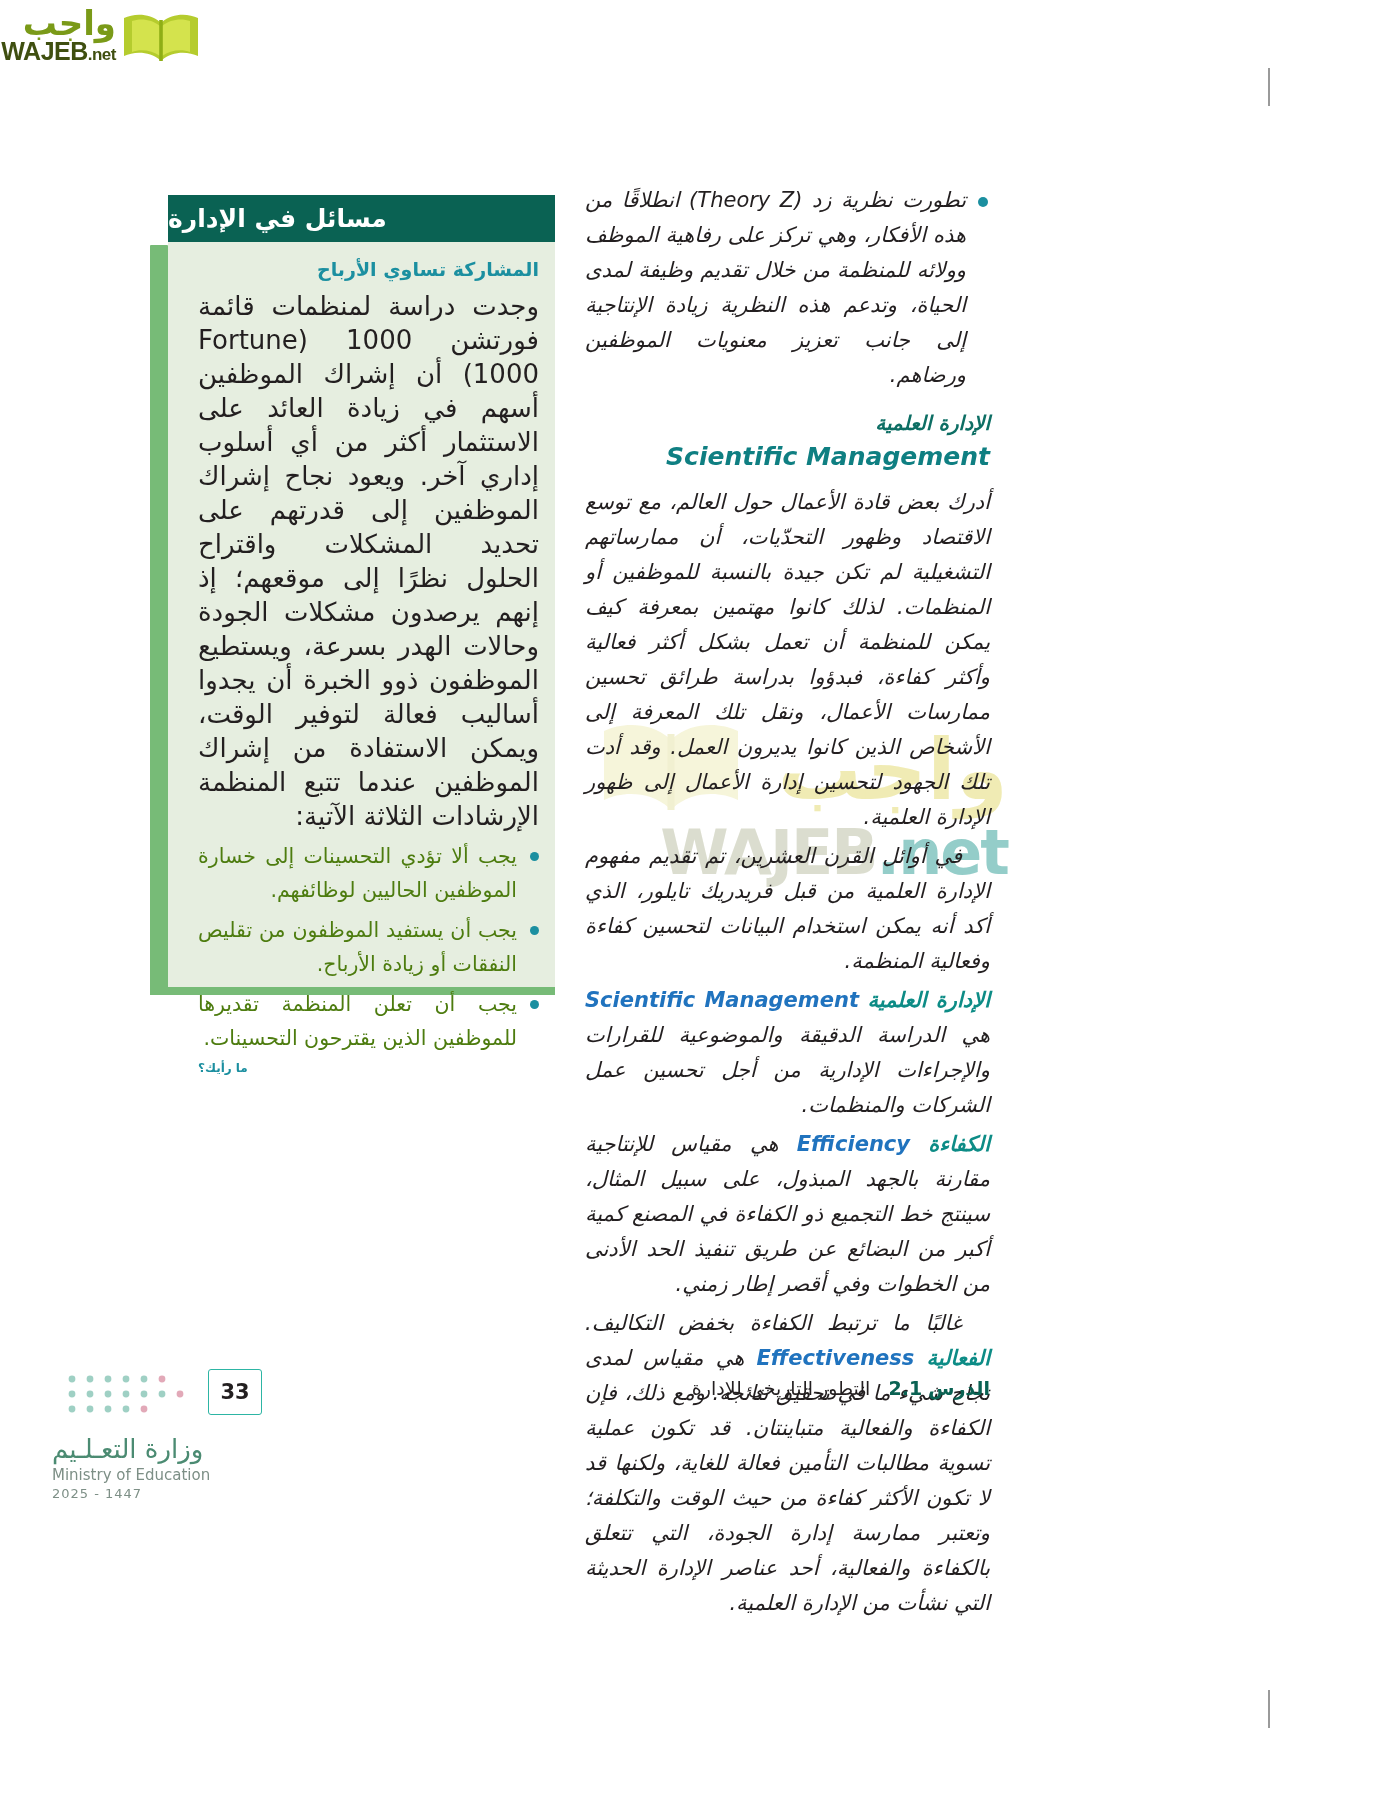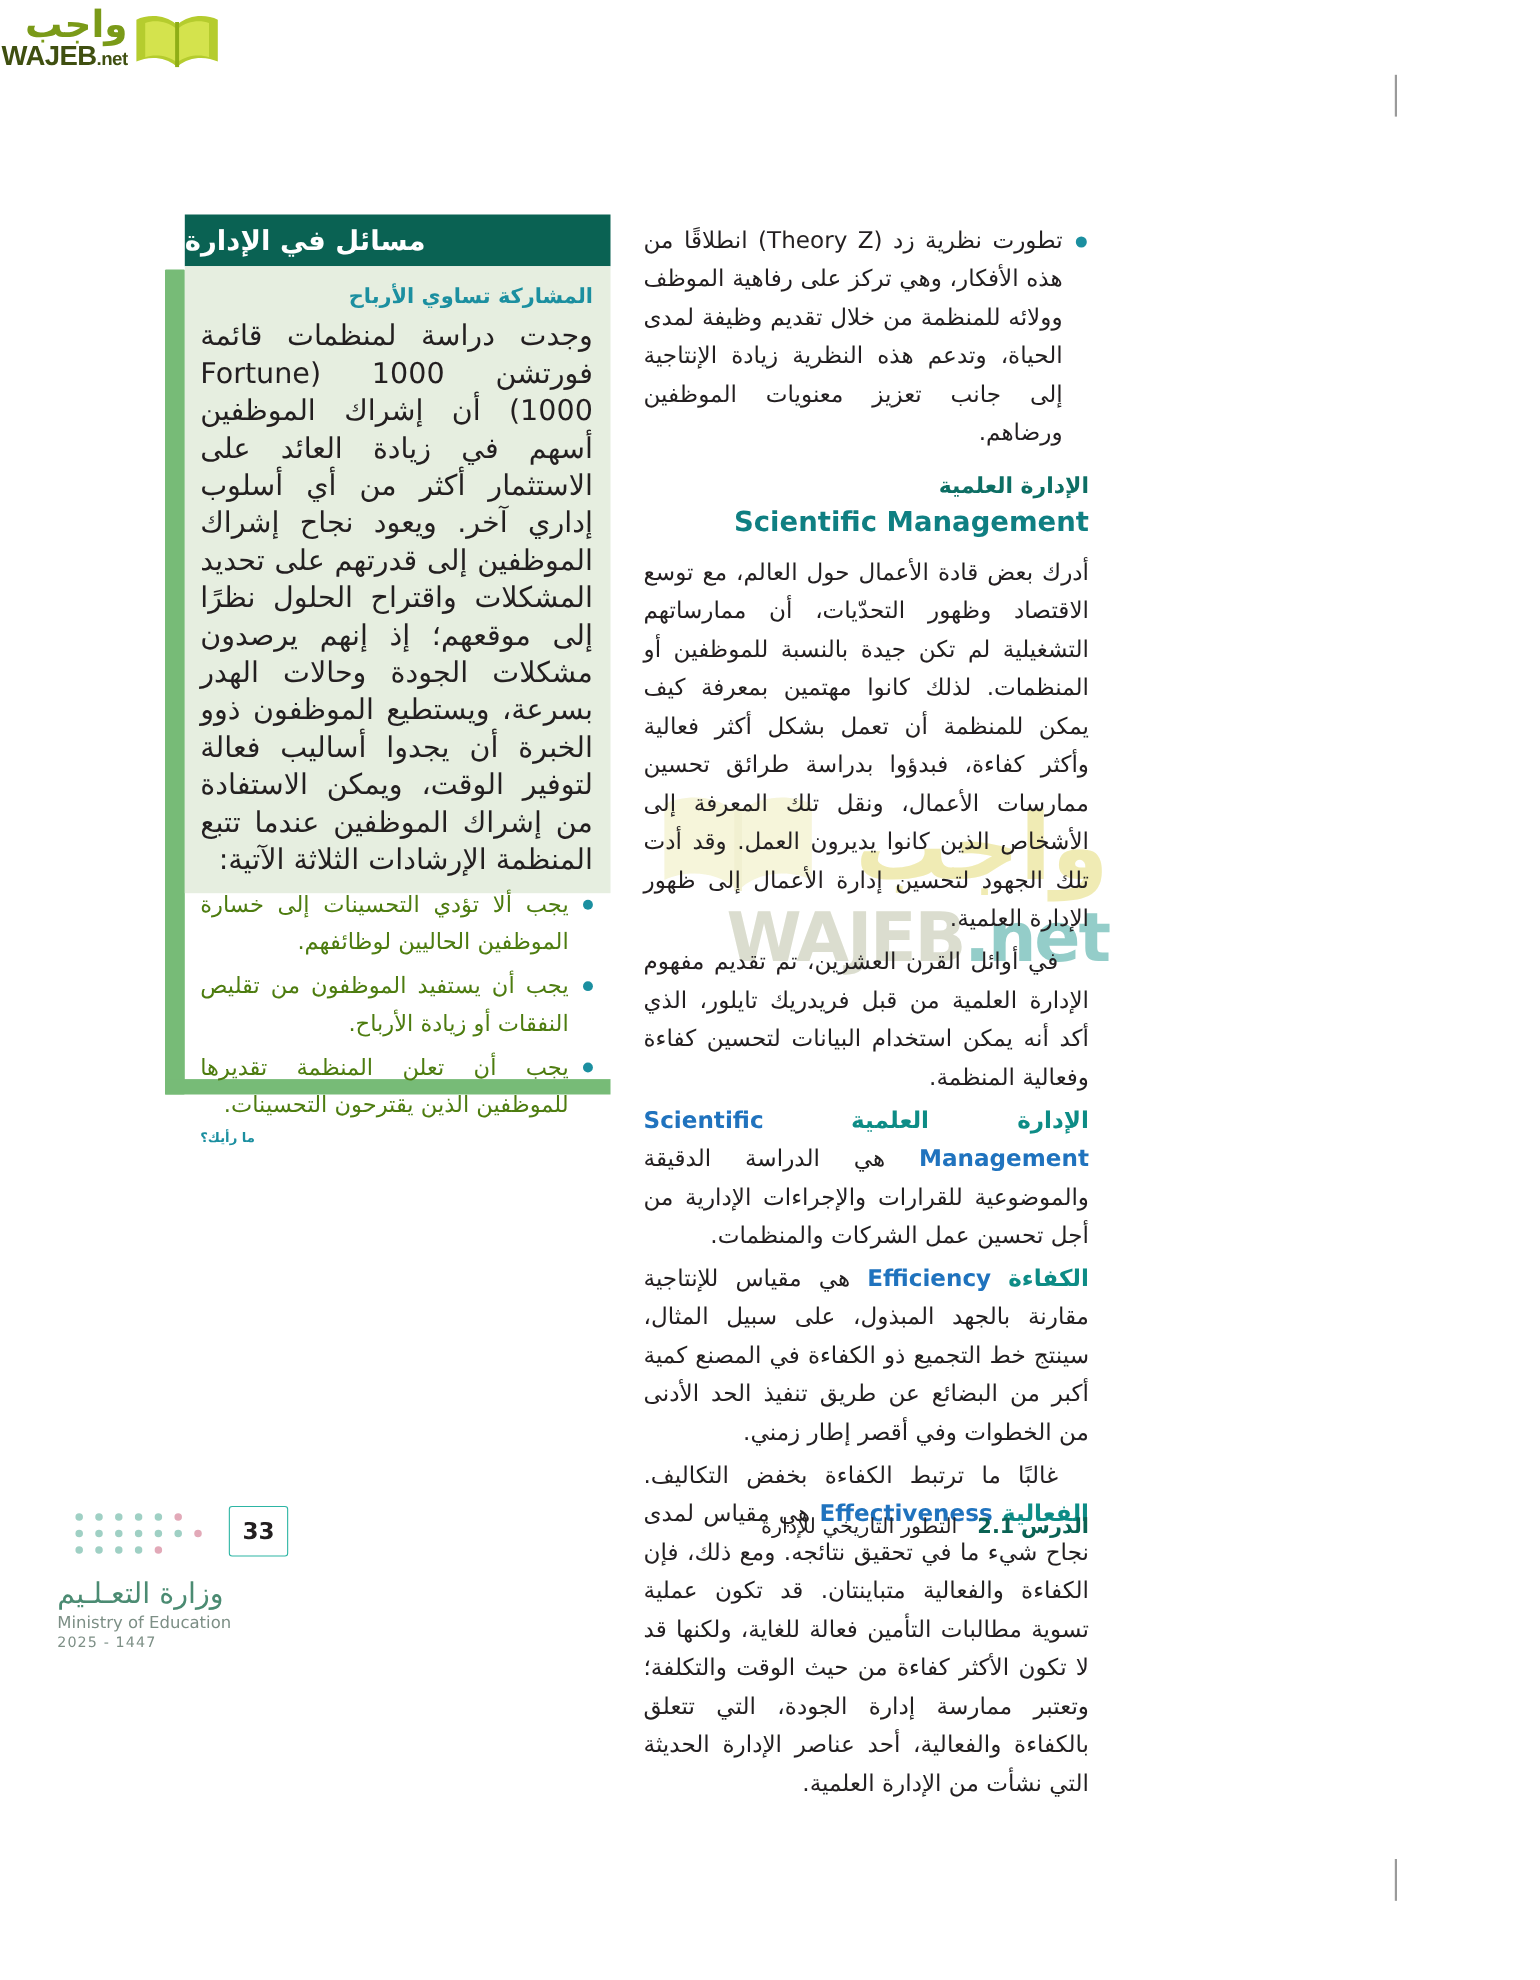--- a/index.html
+++ b/index.html
@@ -67,24 +67,24 @@
   }
   .sidebox-head{
     position:absolute;left:18px;top:0px;width:387px;height:47px;
     background:#0a6253;
     color:#ffffff;font-size:25px;font-weight:bold;
     display:flex;align-items:center;justify-content:flex-end;
     padding-left:0;padding-right:16px;box-sizing:border-box;
     letter-spacing:0px;
   }
   .sidebox-body{
-    position:absolute;left:18px;top:47px;width:387px;height:570px;
+    position:absolute;left:18px;top:47px;width:387px;height:745px;
     background:#e6eee0;
     box-sizing:border-box;
-    padding:14px 16px 10px 14px;
+    padding:14px 16px 10px 30px;
     direction:rtl;
   }
   .side-sub{
     color:#1b8fa0;font-size:19px;font-weight:bold;
     text-align:right;margin:0 0 7px 0;line-height:26px;
   }
   .side-p{
     font-size:26px;line-height:34px;color:#231f20;
     text-align:justify;text-align-last:right;margin:0 0 6px 0;
     direction:rtl;
@@ -99,22 +99,23 @@
     position:absolute;right:0px;top:13px;width:9px;height:9px;
     border-radius:50%;background:#1b8fa0;
   }
   .side-q-head{
     color:#1b8fa0;font-size:12px;font-weight:bold;
     text-align:left;margin:2px 0 5px 0;
   }
 
   
   .maincol{
-    position:absolute;right:410px;top:201px;width:405px;
-    direction:rtl;
+    position:absolute;right:410px;top:183px;width:405px;
+    direction:rtl;
+    font-style:italic;
   }
   .main-bullet-item{
     position:relative;padding-right:24px;margin:0 0 14px 0;
   }
   .main-bullet-item .bullet{
     position:absolute;right:2px;top:14px;width:10px;height:10px;
     border-radius:50%;background:#1b8fa0;
   }
   .m-p{
     font-size:21px;line-height:35px;color:#231f20;

